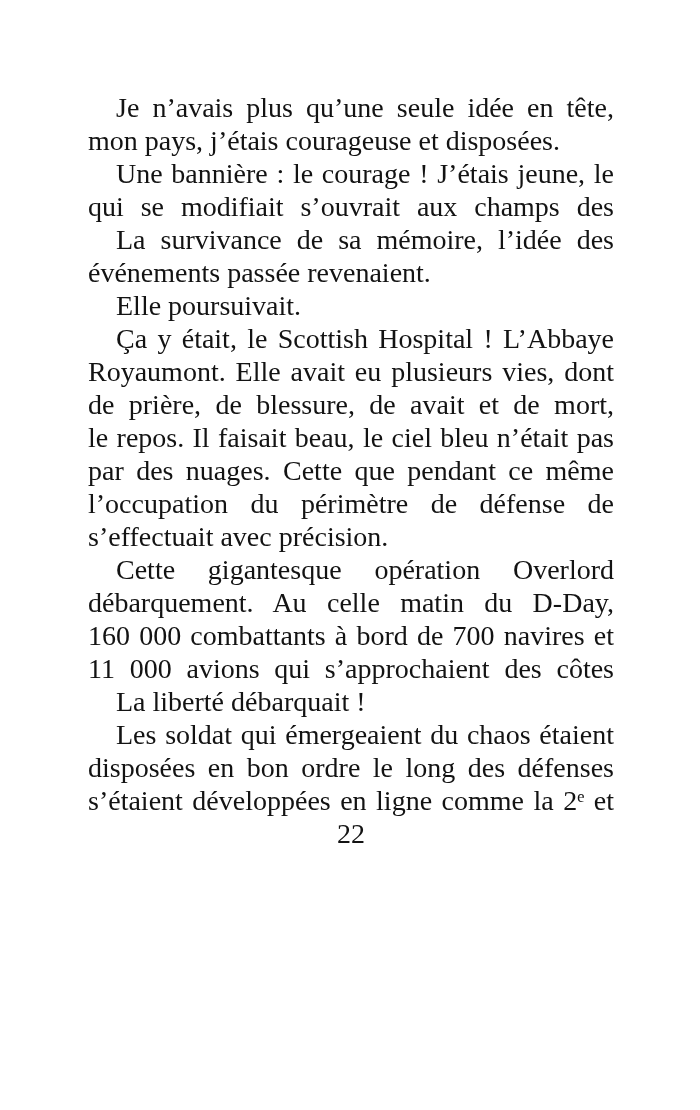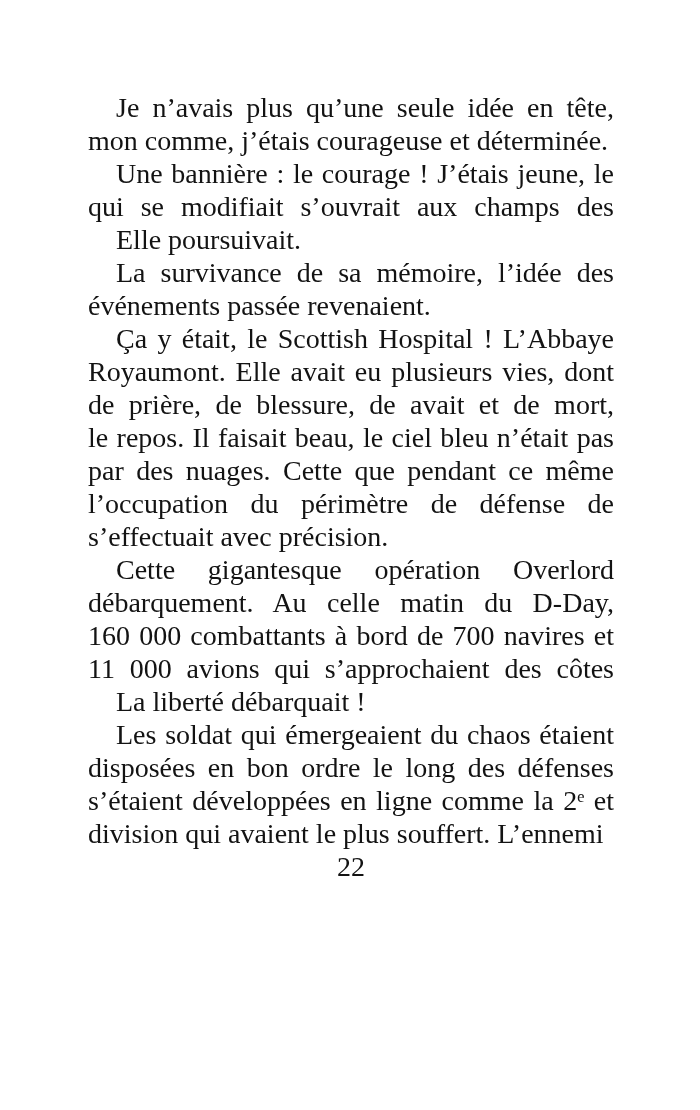--- a/index.html
+++ b/index.html
@@ -48,32 +48,32 @@
   }
 </style>
 </head>
 <body>
 
 <div class="page">
   <div class="content">
     <div id="paragraphs">
         <div class="paragraph">
           <div class="line first">Je n’avais plus qu’une seule idée en tête, servir</div>
-          <div class="line last">mon comme, j’étais courageuse et déterminée.</div>
+          <div class="line last">mon pays, j’étais courageuse et disposées.</div>
         </div>
         <div class="paragraph">
           <div class="line first">Une bannière&nbsp;: le courage&nbsp;! J’étais jeune, le monde</div>
           <div class="line last">qui se modifiait s’ouvrait aux champs des possibles.</div>
         </div>
         <div class="paragraph">
-          <div class="line first last">Elle poursuivait.</div>
+          <div class="line first">La survivance de sa mémoire, l’idée des</div>
+          <div class="line last">événements passée revenaient.</div>
         </div>
         <div class="paragraph">
-          <div class="line first">La survivance de sa mémoire, l’idée des</div>
-          <div class="line last">événements passée revenaient.</div>
+          <div class="line first last">Elle poursuivait.</div>
         </div>
         <div class="paragraph">
           <div class="line first">Ça y était, le Scottish Hospital&nbsp;! L’Abbaye de</div>
           <div class="line">Royaumont. Elle avait eu plusieurs vies, dont celle</div>
           <div class="line">de prière, de blessure, de avait et de mort, configurait</div>
           <div class="line">le repos. Il faisait beau, le ciel bleu n’était pas déchiré</div>
           <div class="line">par des nuages. Cette que pendant ce même temps,</div>
           <div class="line">l’occupation du périmètre de défense de Dunkerque</div>
           <div class="line last">s’effectuait avec précision.</div>
         </div>
@@ -83,18 +83,17 @@
           <div class="line">160&nbsp;000 combattants à bord de 700 navires et plus de</div>
           <div class="line last">11&nbsp;000 avions qui s’approchaient des côtes Françaises.</div>
         </div>
         <div class="paragraph">
           <div class="line first last">La liberté débarquait&nbsp;!</div>
         </div>
         <div class="paragraph">
           <div class="line first">Les soldat qui émergeaient du chaos étaient</div>
           <div class="line">disposées en bon ordre le long des défenses qui</div>
           <div class="line">s’étaient développées en ligne comme la 2ᵉ et 5ᵉ</div>
-          <div class="line last">division qui avaient le plus souffert. L’ennemi</div>
         </div>
       </div>
     <div class="page-number">22</div>
   </div>
 </div>
 
 </body></html>

